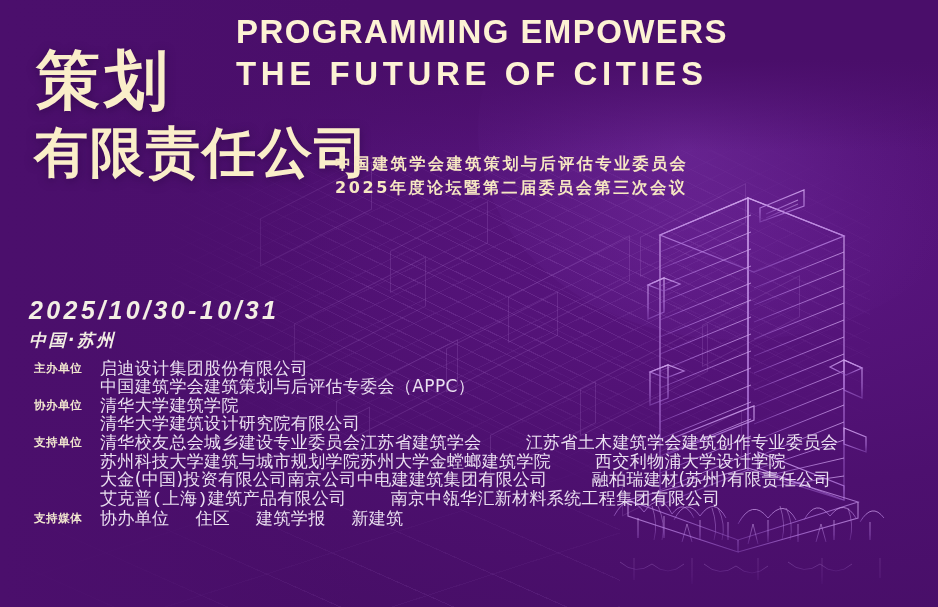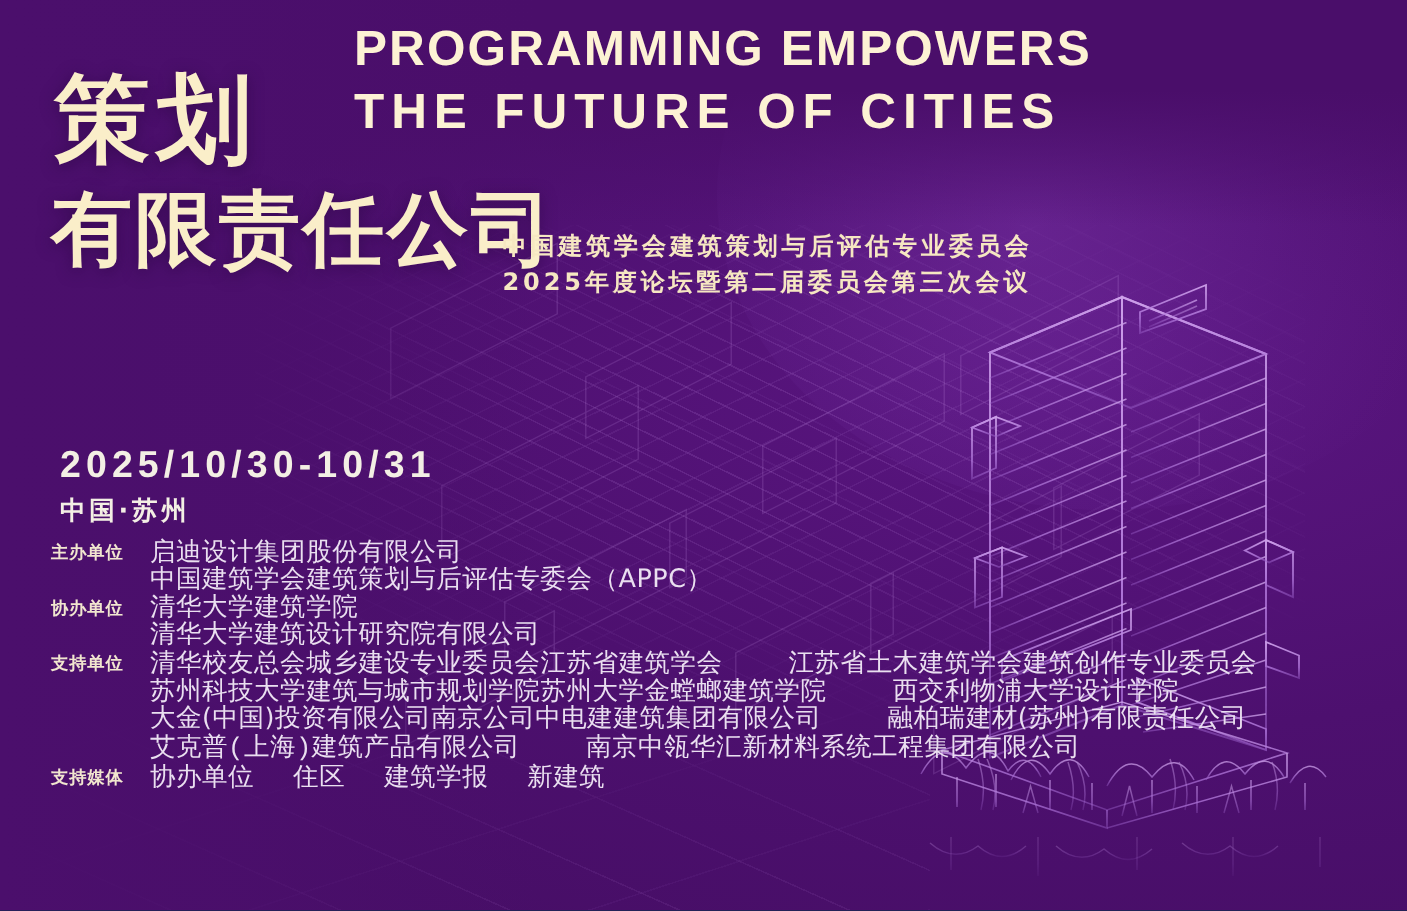--- a/index.html
+++ b/index.html
@@ -2,21 +2,21 @@
 <html><head>
 <meta charset="utf-8">
 <style>
   html,body{margin:0;padding:0;background:#2d0a44;}
   body{font-family:"Liberation Sans","DejaVu Sans",sans-serif;}
 
   #poster{
     position:relative;
     width:938px;height:607px;
     overflow:hidden;
-    background:#0c4a6e;
+    background:#000000;
   }
 
   
   .bg-base{
     position:absolute;inset:0;
     background:
       radial-gradient(120% 90% at 78% 40%, #5b1682 0%, #4d106f 45%, #430d61 100%);
   }
   .bg-rooftops{
     position:absolute;left:170px;top:150px;width:700px;height:330px;
@@ -90,21 +90,21 @@
 
   .cn-sub{
     position:absolute;left:335px;top:152px;
     color:#f6e7c2;font-weight:700;
     font-size:16px;letter-spacing:2.6px;line-height:1.5;
     font-family:"DejaVu Sans","Liberation Sans",sans-serif;
     white-space:nowrap;
   }
 
   
-  .date-block{position:absolute;left:40px;top:296px;}
+  .date-block{position:absolute;left:29px;top:296px;font-style:italic;}
   .date-main{
     color:#f3efe4;font-weight:700;font-size:25px;letter-spacing:3.4px;
   }
   .date-loc{
     color:#f3efe4;font-weight:700;font-size:17px;letter-spacing:2.5px;margin-top:4px;
     font-family:"DejaVu Sans","Liberation Sans",sans-serif;
   }
 
   
   .credits{position:absolute;left:34px;top:360px;width:690px;

